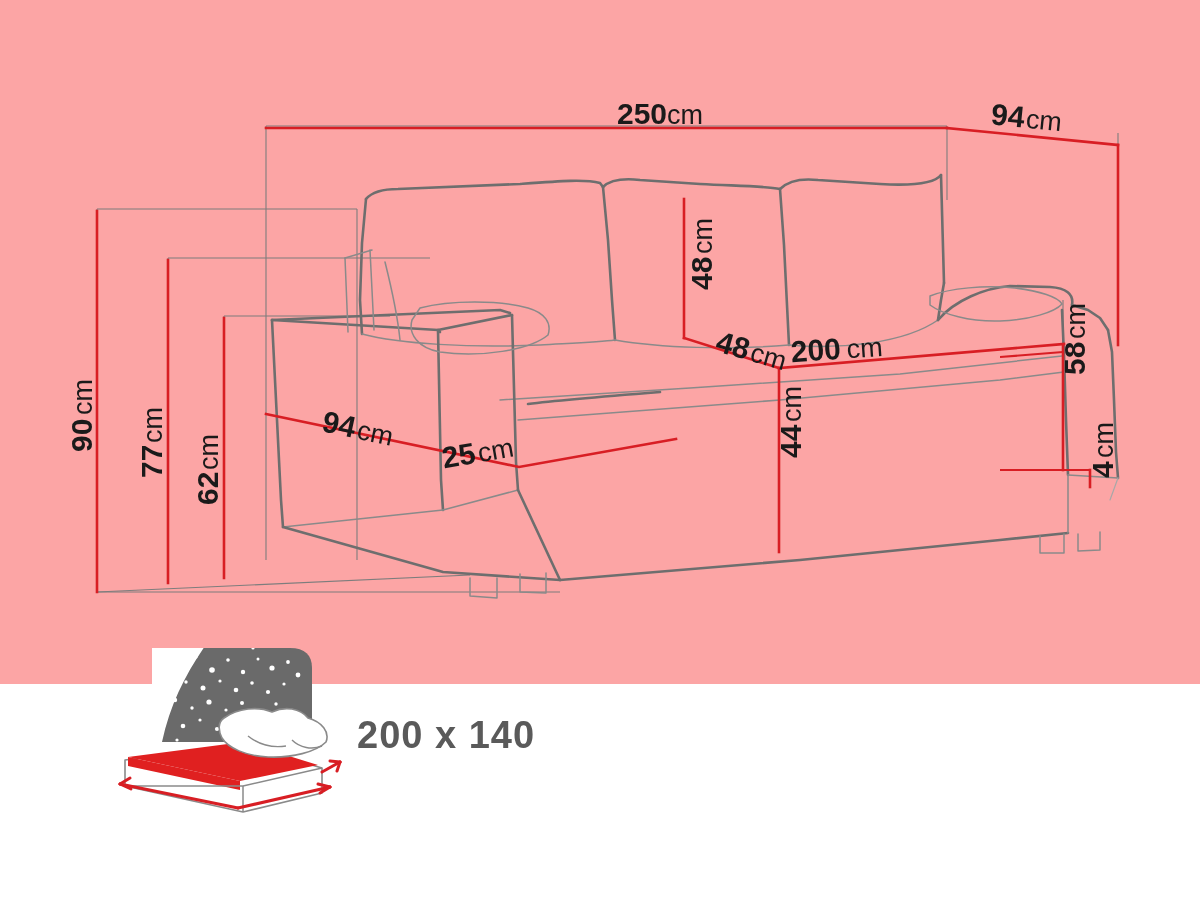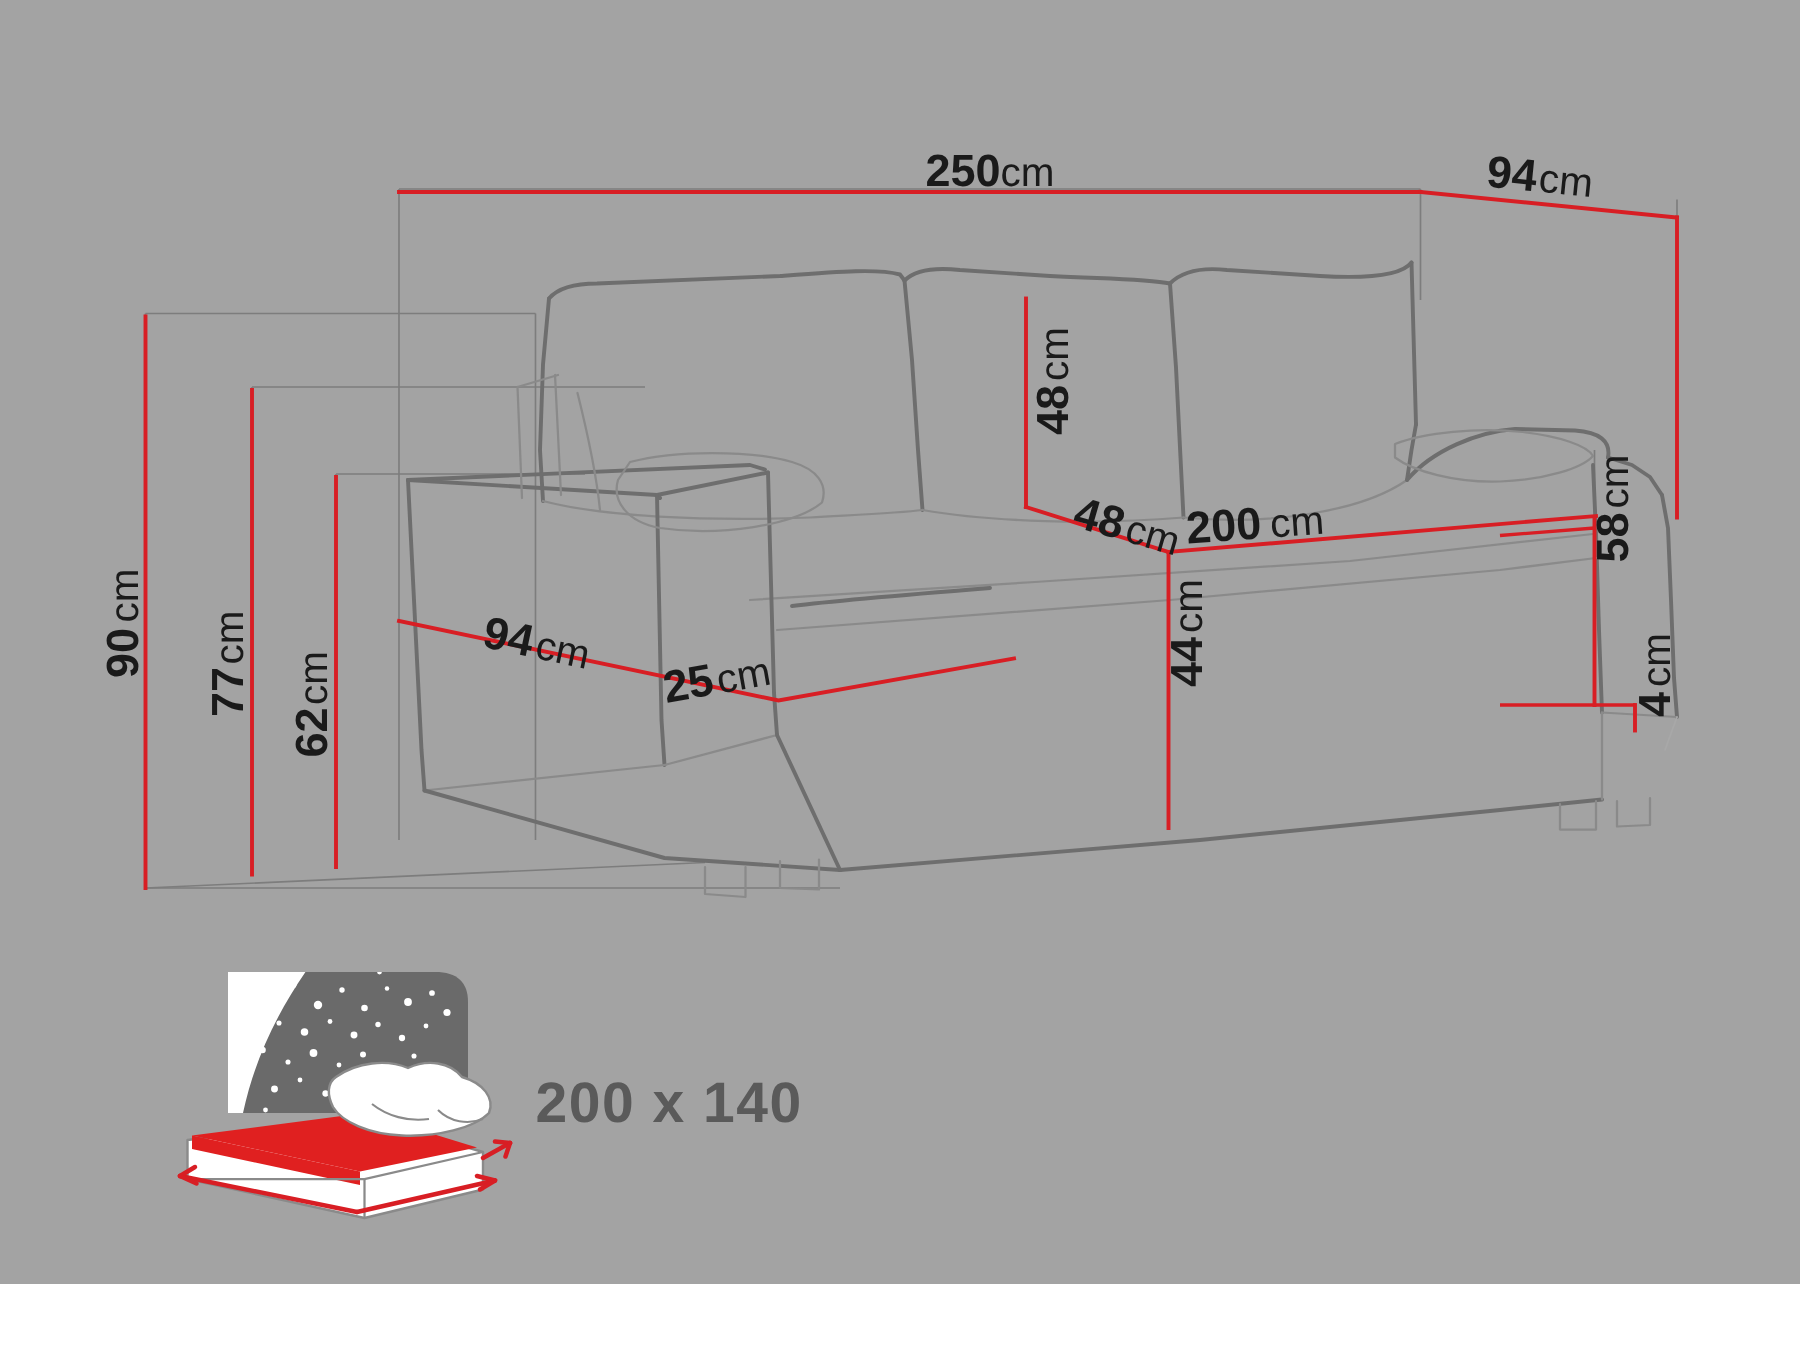--- a/index.html
+++ b/index.html
@@ -9,22 +9,22 @@
   }
   body {
     width: 1200px;
     height: 900px;
     font-family: "Liberation Sans", sans-serif;
     overflow: hidden;
   }
   #stage {
     position: relative;
     width: 1200px;
-    height: 856px;
-    background: #a3a3a3;
+    height: 684px;
+    background: #fca5a5;
   }
   svg.diagram {
     position: absolute;
     left: 0;
     top: 0;
     width: 1200px;
     height: 900px;
     display: block;
   }
   .dim-num {

